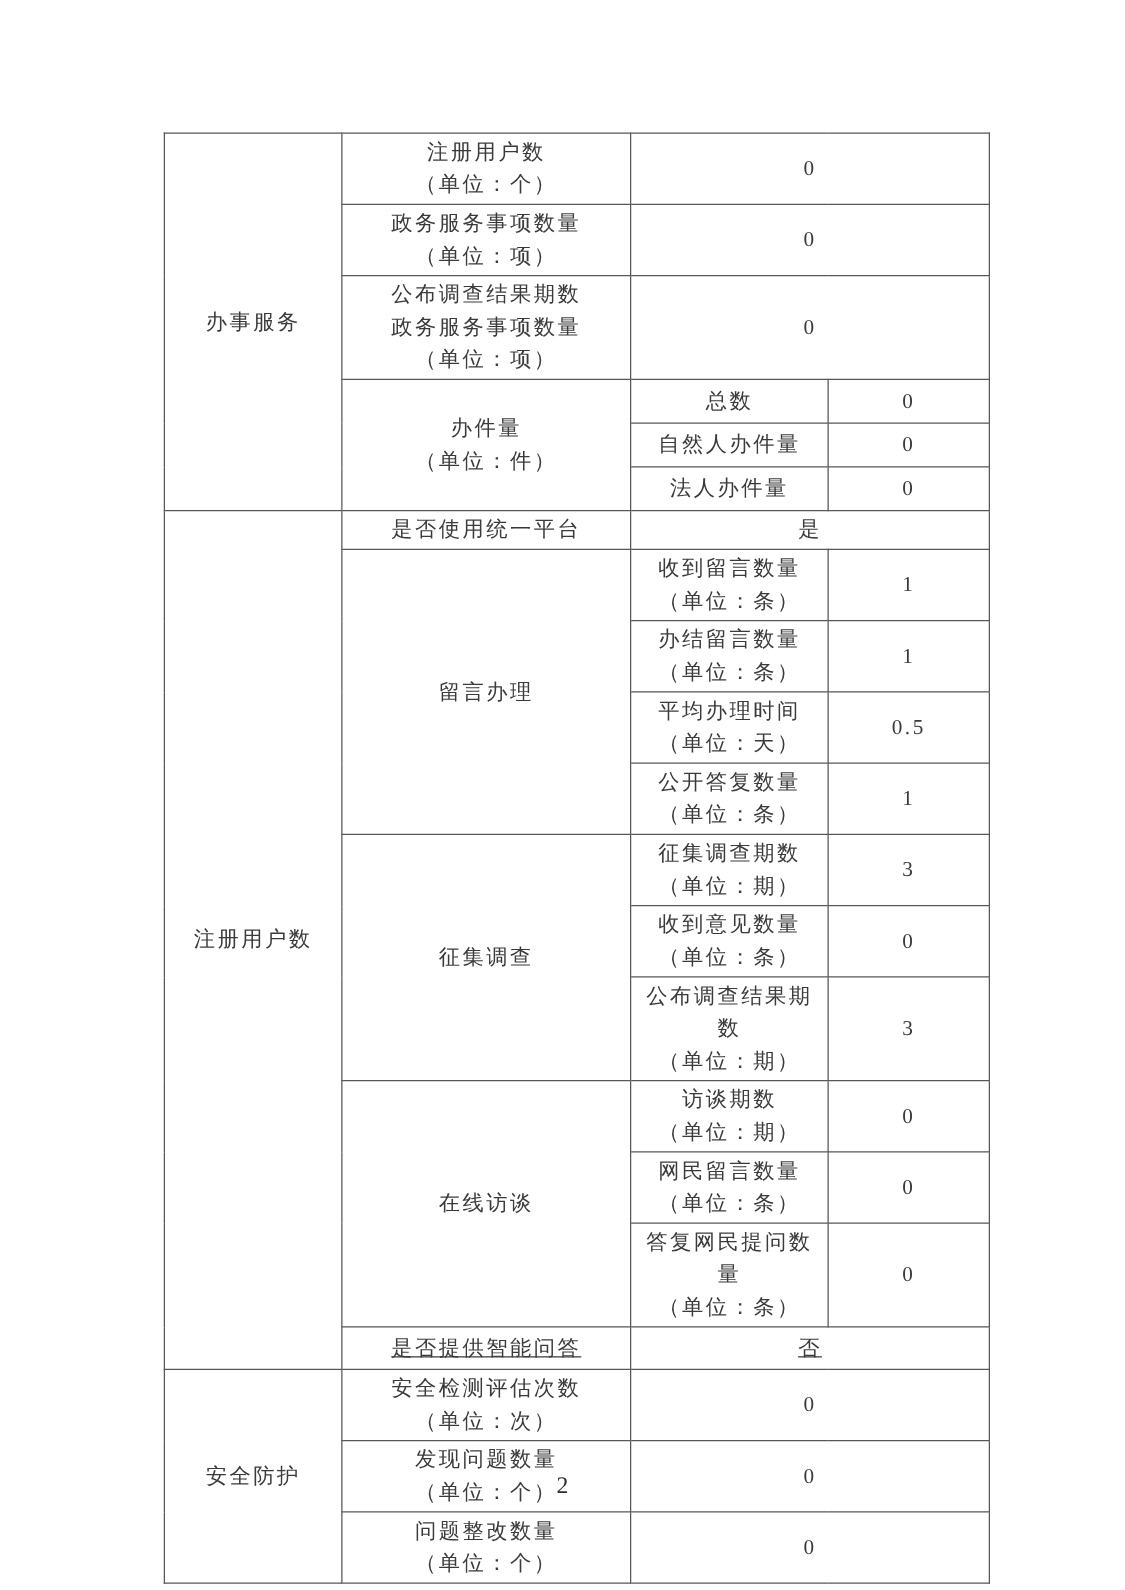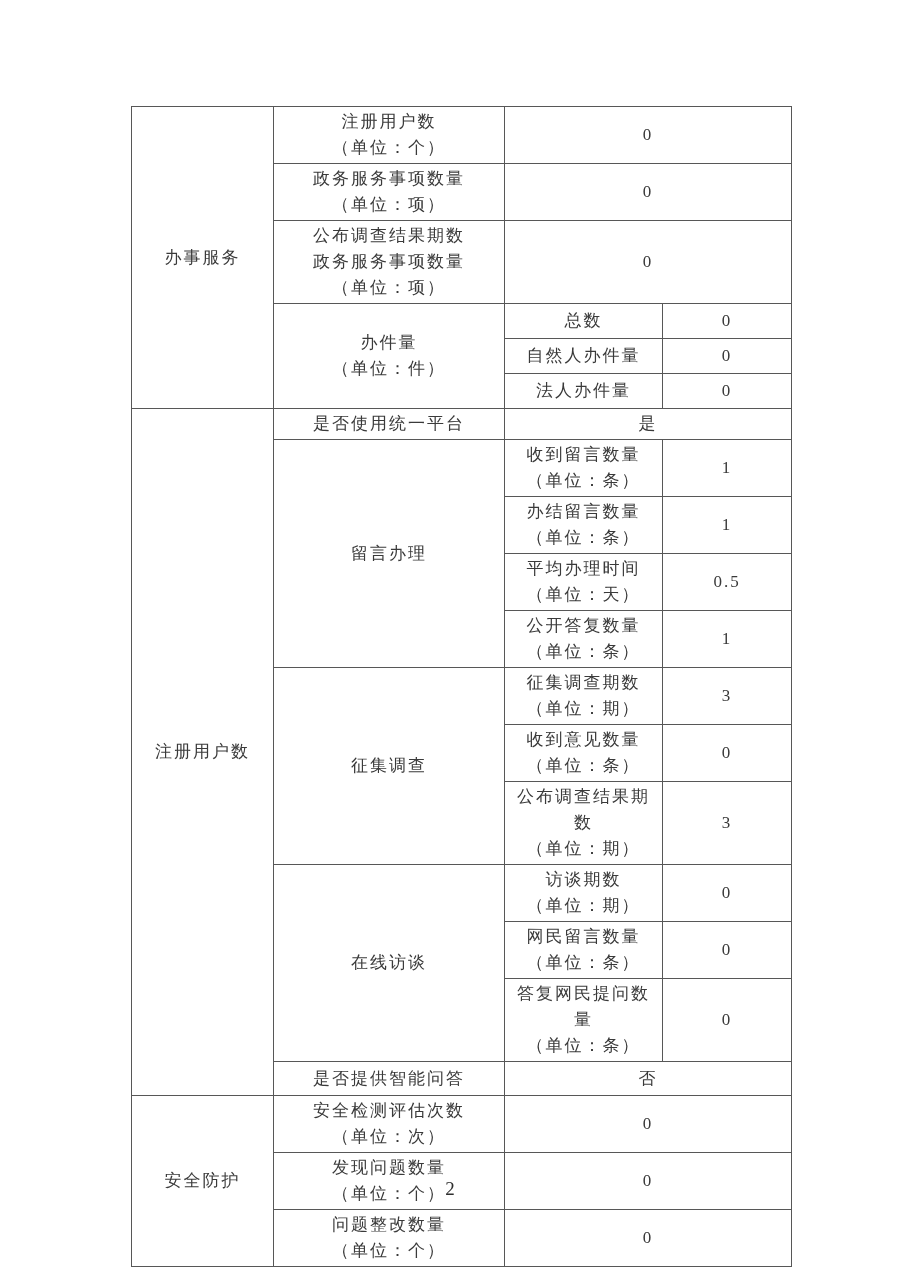--- a/index.html
+++ b/index.html
@@ -42,21 +42,21 @@
     font-size: 18px;
   }
   
   tr.h56 { height: 56px; }
   tr.h50 { height: 50px; }
   tr.h80 { height: 80px; }
   tr.h35 { height: 35px; }
   tr.h31 { height: 31px; }
   tr.h52 { height: 52px; }
   tr.h53 { height: 53px; }
-  tr.h34 { height: 34px; }
+  tr.h34 { height: 34px; text-decoration: underline; }
   tr.h54 { height: 54px; }
   .page-number {
     position: absolute;
     left: 0; top: 1178px;
     width: 900px;
     text-align: center;
     font-size: 19px;
     color: #2e2e2e;
     letter-spacing: 0;
   }

